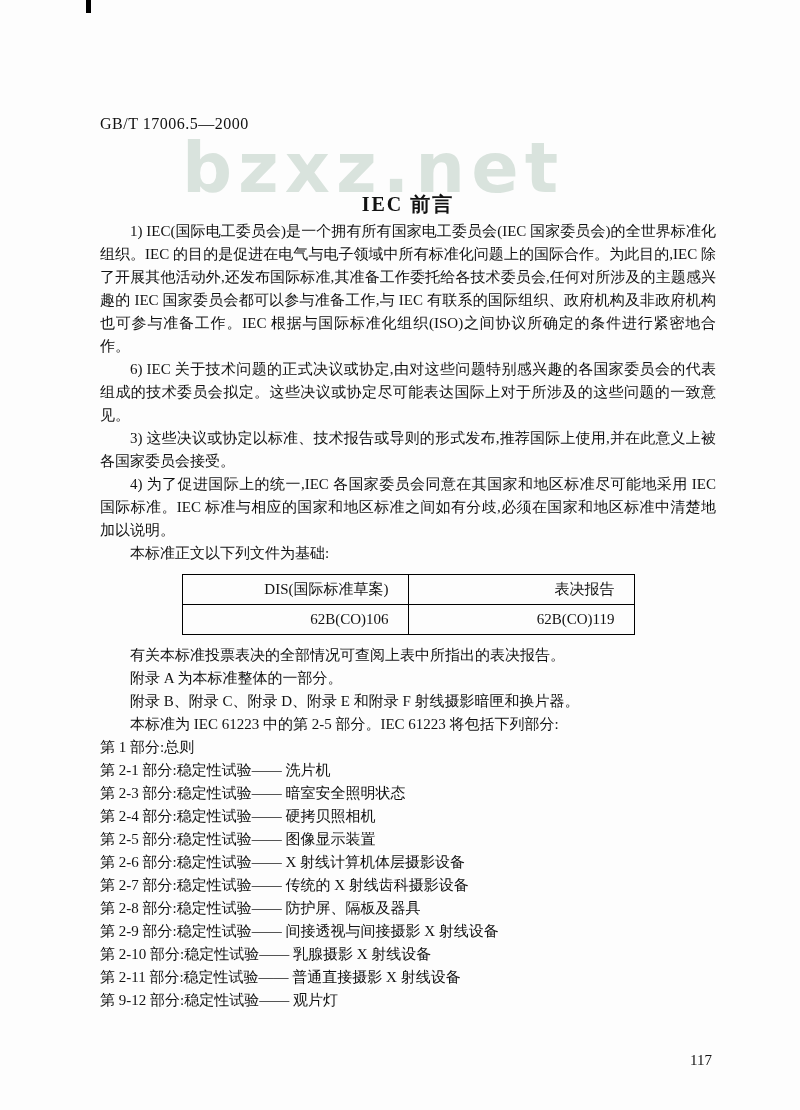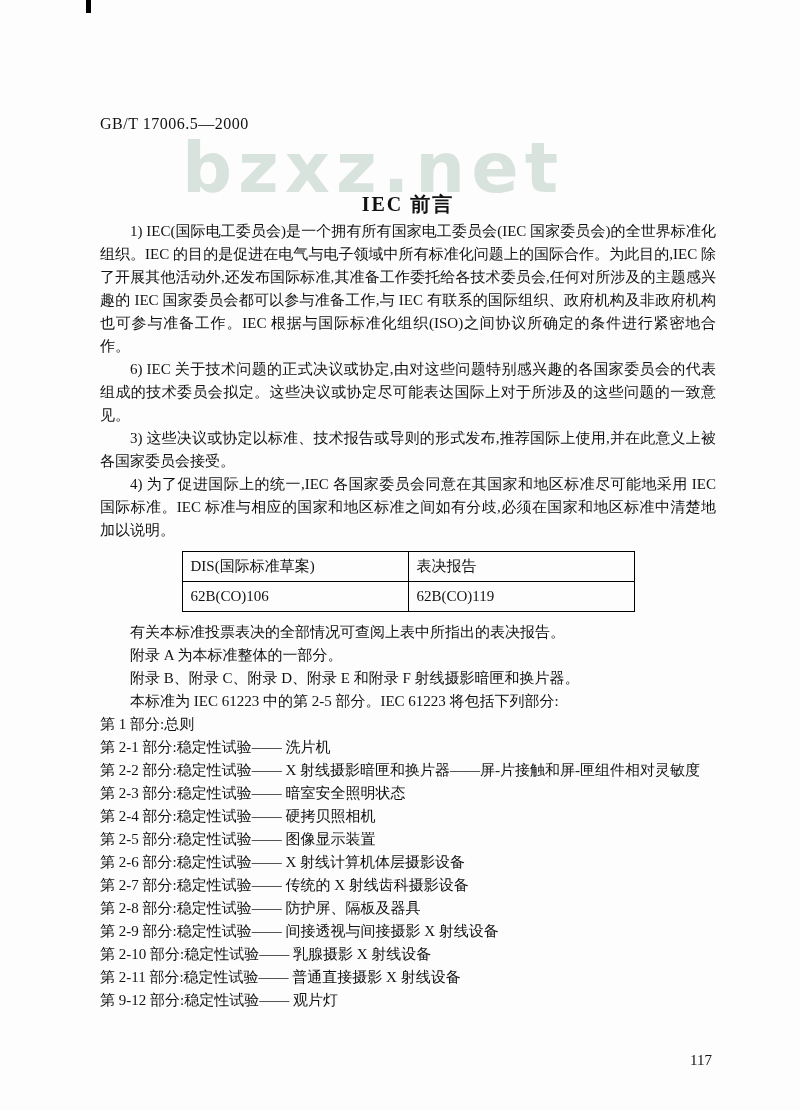--- a/index.html
+++ b/index.html
@@ -60,25 +60,25 @@
     text-align: justify;
   }
   .basis-table {
     border-collapse: collapse;
     margin: 9px auto 9px auto;
   }
   .basis-table td {
     border: 1.6px solid #000;
     width: 226px;
     height: 30px;
-    text-align: left;
+    text-align: right;
     vertical-align: middle;
     font-size: 15px;
     font-weight: normal;
-    padding: 0 8px;
+    padding: 0 19px;
   }
   .note {
     text-indent: 2em;
     text-align: justify;
   }
   .part {
     text-indent: 0;
     white-space: nowrap;
   }
   .page-number {
@@ -98,20 +98,21 @@
 
 <div class="doc-number">GB/T 17006.5—2000</div>
 
 <div class="content">
   <div class="page-title">IEC 前言</div>
 
   <p class="para">1) IEC(国际电工委员会)是一个拥有所有国家电工委员会(IEC 国家委员会)的全世界标准化组织。IEC 的目的是促进在电气与电子领域中所有标准化问题上的国际合作。为此目的,IEC 除了开展其他活动外,还发布国际标准,其准备工作委托给各技术委员会,任何对所涉及的主题感兴趣的 IEC 国家委员会都可以参与准备工作,与 IEC 有联系的国际组织、政府机构及非政府机构也可参与准备工作。IEC 根据与国际标准化组织(ISO)之间协议所确定的条件进行紧密地合作。</p>
   <p class="para">6) IEC 关于技术问题的正式决议或协定,由对这些问题特别感兴趣的各国家委员会的代表组成的技术委员会拟定。这些决议或协定尽可能表达国际上对于所涉及的这些问题的一致意见。</p>
   <p class="para">3) 这些决议或协定以标准、技术报告或导则的形式发布,推荐国际上使用,并在此意义上被各国家委员会接受。</p>
   <p class="para">4) 为了促进国际上的统一,IEC 各国家委员会同意在其国家和地区标准尽可能地采用 IEC 国际标准。IEC 标准与相应的国家和地区标准之间如有分歧,必须在国家和地区标准中清楚地加以说明。</p>
+  <p class="para">本标准正文以下列文件为基础:</p>
 
   <table class="basis-table">
     <tbody>
       <tr>
         <td>DIS(国际标准草案)</td>
         <td>表决报告</td>
       </tr>
       <tr>
         <td>62B(CO)106</td>
         <td>62B(CO)119</td>
@@ -119,21 +120,20 @@
     </tbody>
   </table>
 
   <p class="note">有关本标准投票表决的全部情况可查阅上表中所指出的表决报告。</p>
   <p class="note">附录 A 为本标准整体的一部分。</p>
   <p class="note">附录 B、附录 C、附录 D、附录 E 和附录 F 射线摄影暗匣和换片器。</p>
   <p class="note">本标准为 IEC 61223 中的第 2-5 部分。IEC 61223 将包括下列部分:</p>
 
   <p class="part">第 1 部分:总则</p>
   <p class="part">第 2-1 部分:稳定性试验—— 洗片机</p>
-  <p class="part">第 2-2 部分:稳定性试验—— X 射线摄影暗匣和换片器——屏-片接触和屏-匣组件相对灵敏度</p>
   <p class="part">第 2-3 部分:稳定性试验—— 暗室安全照明状态</p>
   <p class="part">第 2-4 部分:稳定性试验—— 硬拷贝照相机</p>
   <p class="part">第 2-5 部分:稳定性试验—— 图像显示装置</p>
   <p class="part">第 2-6 部分:稳定性试验—— X 射线计算机体层摄影设备</p>
   <p class="part">第 2-7 部分:稳定性试验—— 传统的 X 射线齿科摄影设备</p>
   <p class="part">第 2-8 部分:稳定性试验—— 防护屏、隔板及器具</p>
   <p class="part">第 2-9 部分:稳定性试验—— 间接透视与间接摄影 X 射线设备</p>
   <p class="part">第 2-10 部分:稳定性试验—— 乳腺摄影 X 射线设备</p>
   <p class="part">第 2-11 部分:稳定性试验—— 普通直接摄影 X 射线设备</p>
   <p class="part">第 9-12 部分:稳定性试验—— 观片灯</p>

